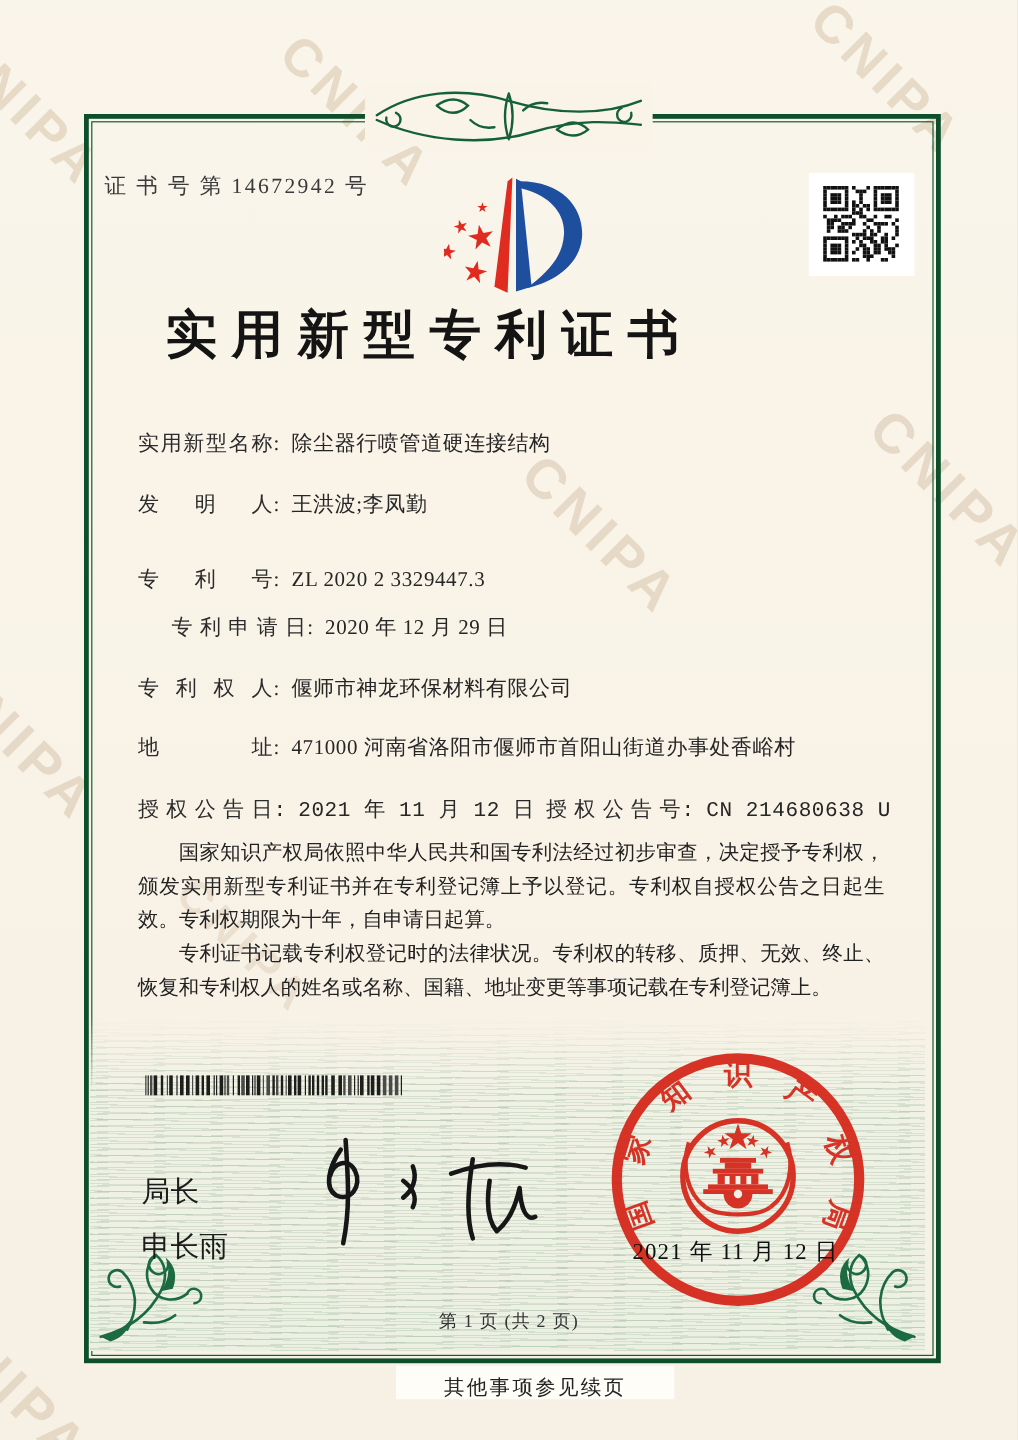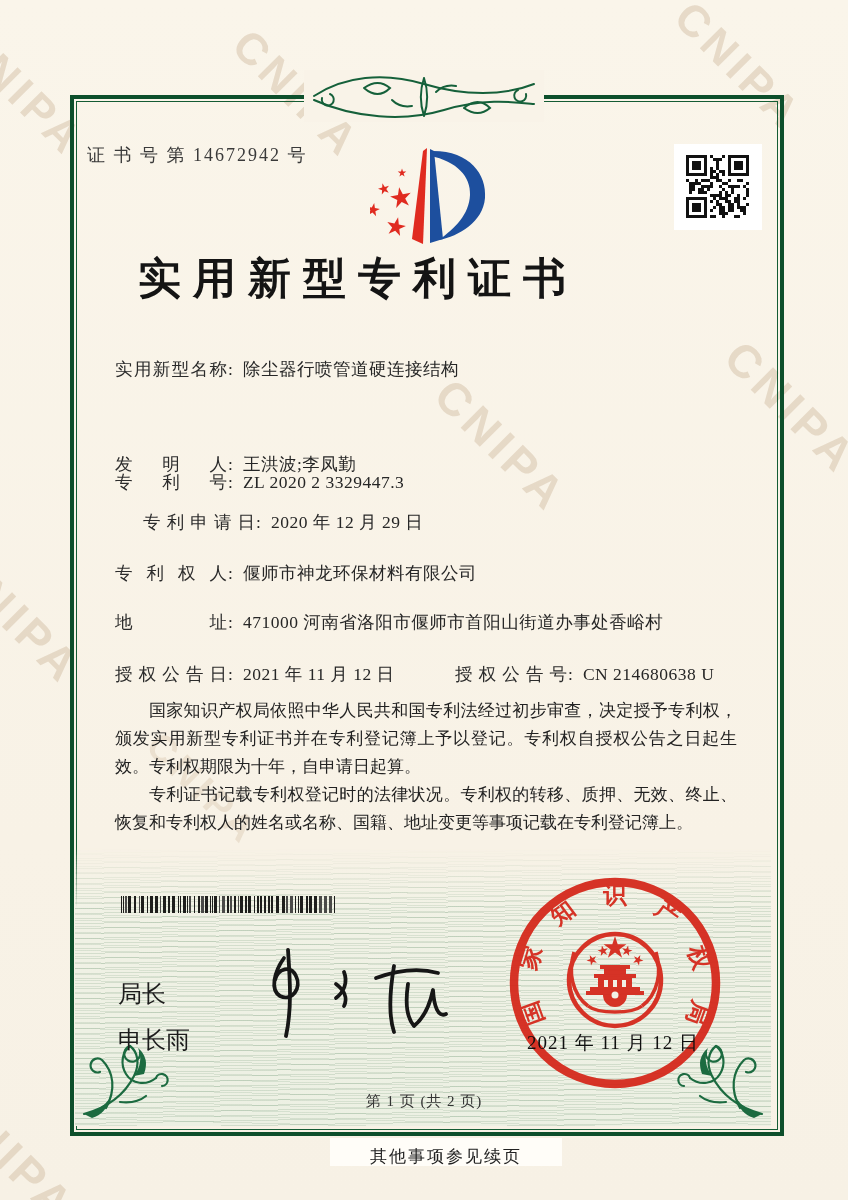--- a/index.html
+++ b/index.html
@@ -26,21 +26,21 @@
            color:#3a3a3a;z-index:5;}
   #title{position:absolute;left:0;top:250px;width:716px;text-align:center;
          font-size:43px;font-weight:bold;letter-spacing:12px;color:#141414;z-index:5;}
   #fields{position:absolute;left:0;top:0;width:848px;z-index:5;}
   .frow{position:absolute;left:115px;font-size:17.5px;white-space:nowrap;color:#262626;}
   .flabel{display:inline-block;width:112px;text-align:justify;text-align-last:justify;
           color:#2b2b2b;}
   .fcolon{margin:0 10px 0 1px;}
   .fvalue{letter-spacing:0.5px;}
   #grant-row{position:absolute;left:0;top:662px;width:848px;font-size:17.5px;z-index:5;}
-  .gpair{position:absolute;white-space:nowrap;}
+  .gpair{position:absolute;white-space:nowrap;font-family:Liberation Mono, monospace;}
   #paras{position:absolute;left:115px;top:697px;width:622px;font-size:17px;
          line-height:1.64;text-align:justify;color:#222;z-index:5;}
   #paras p{margin:0;text-indent:2em;}
   #barcode{position:absolute;left:121px;top:896px;z-index:5;}
   #signer{position:absolute;left:118px;top:972px;font-size:24px;color:#1c1c1c;
           z-index:5;line-height:1.9;}
   #signature{position:absolute;left:248px;top:946px;z-index:5;}
   #seal{position:absolute;left:500px;top:868px;z-index:5;opacity:0.94;}
   #seal-date{position:absolute;left:527px;top:1030px;font-size:19px;color:#101010;
              letter-spacing:1px;z-index:6;}
@@ -349,21 +349,21 @@
       </svg>
   </div>
 
   <div id="title">实用新型专利证书</div>
 
   <div id="fields">
       <div class="frow" style="top: 357px; left: 0px;">
         <span style="position: absolute; left: 115px; white-space: nowrap;"><span class="flabel">实用新型名称</span><span class="fcolon">:</span><span class="fvalue">除尘器行喷管道硬连接结构</span></span>
       </div>
       <div class="frow" style="top: 408px; left: 0px;">
-        <span style="position: absolute; left: 115px; white-space: nowrap; margin-top: 44px;"><span class="flabel">发明人</span><span class="fcolon">:</span><span class="fvalue">王洪波;李凤勤</span></span>
+        <span style="position: absolute; left: 115px; white-space: nowrap;"><span class="flabel">发明人</span><span class="fcolon">:</span><span class="fvalue">王洪波;李凤勤</span></span>
       </div>
       <div class="frow" style="top: 458px; left: 0px;">
         <span style="position: absolute; left: 115px; white-space: nowrap; margin-top: 12px;"><span class="flabel">专利号</span><span class="fcolon">:</span><span class="fvalue">ZL 2020 2 3329447.3</span></span>
       </div>
       <div class="frow" style="top: 510px; left: 0px;">
         <span style="position: absolute; left: 115px; white-space: nowrap; margin-left: 28px;"><span class="flabel">专利申请日</span><span class="fcolon">:</span><span class="fvalue">2020 年 12 月 29 日</span></span>
       </div>
       <div class="frow" style="top: 561px; left: 0px;">
         <span style="position: absolute; left: 115px; white-space: nowrap;"><span class="flabel">专利权人</span><span class="fcolon">:</span><span class="fvalue">偃师市神龙环保材料有限公司</span></span>
       </div>

